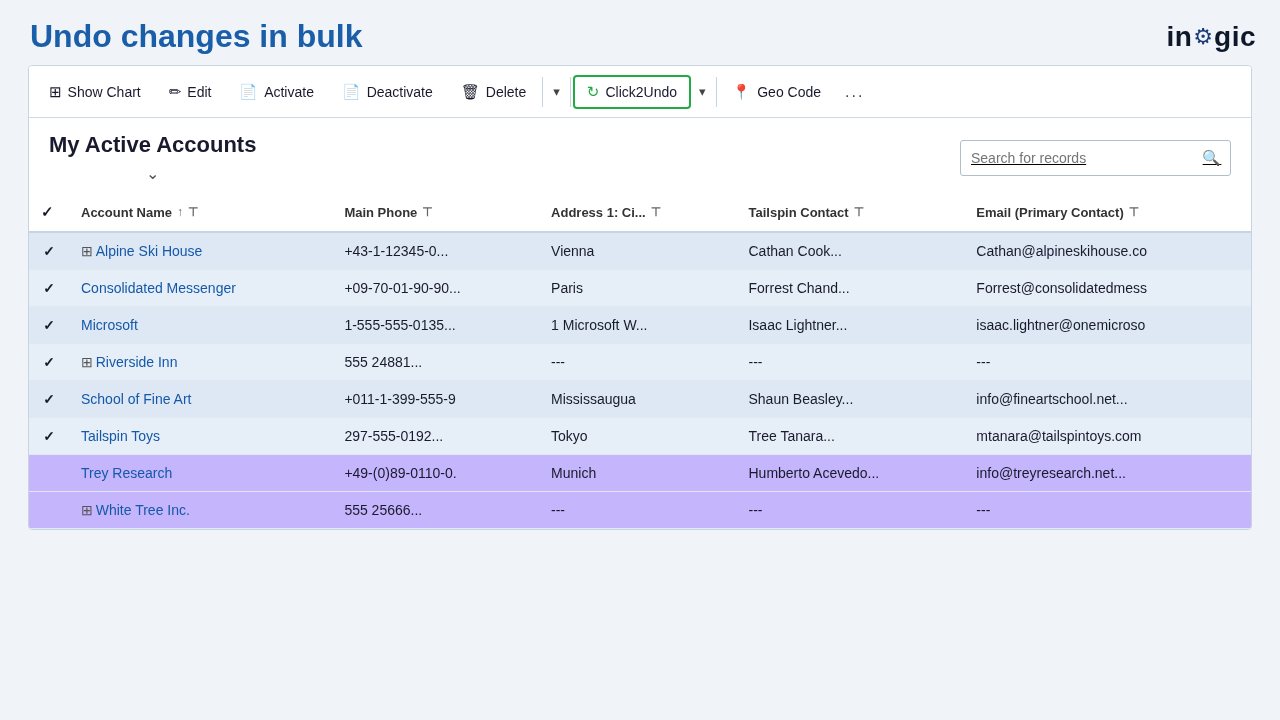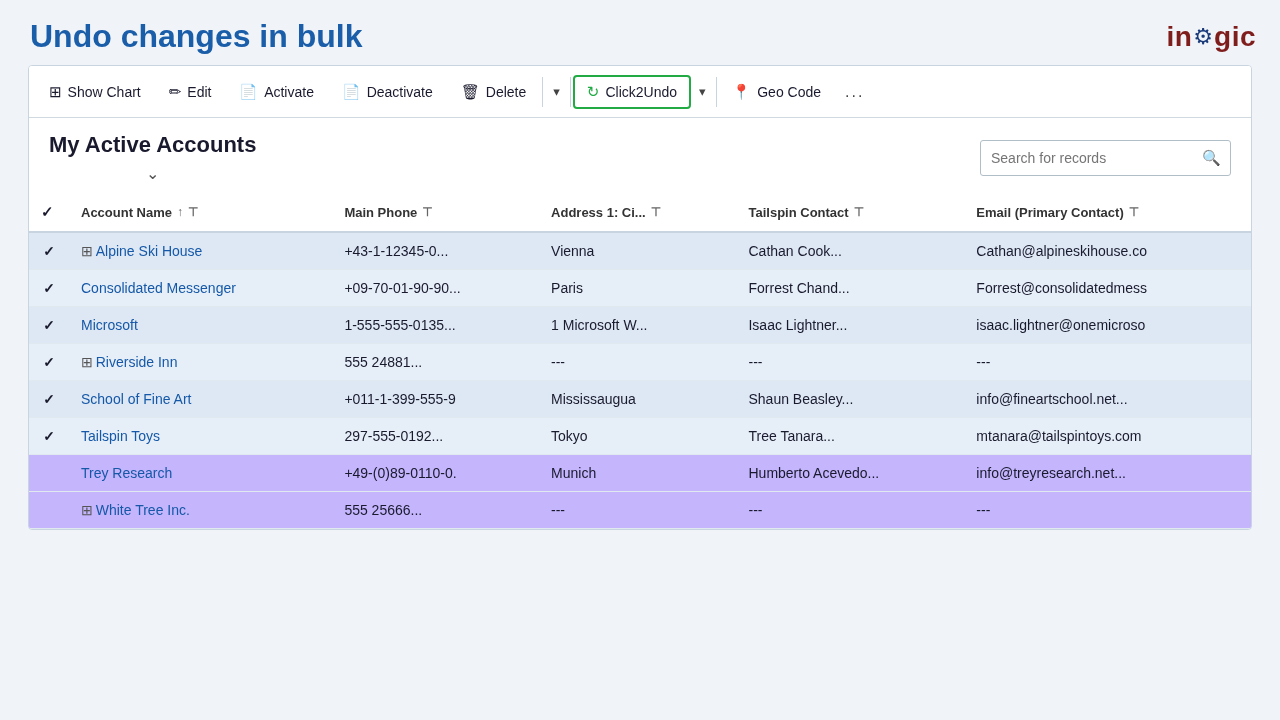--- a/index.html
+++ b/index.html
@@ -122,22 +122,23 @@
       color: #555;
       cursor: pointer;
     }
 
     .search-box {
       display: flex;
       align-items: center;
       border: 1px solid #b0bec8;
       border-radius: 3px;
       overflow: hidden;
-      width: 251px;
+      width: 271px;
       height: 36px;
+      text-decoration: underline;
     }
     .search-input {
       flex: 1;
       border: none;
       outline: none;
       padding: 0 10px;
       font-size: 14px;
       color: #888;
       background: #fff;
     }
@@ -238,21 +239,21 @@
 
     
     .inogic-logo {
       display: flex;
       align-items: center;
       gap: 0;
     }
     .logo-text {
       font-size: 28px;
       font-weight: 700;
-      color: #7f1d1d;
+      color: #0f172a;
       letter-spacing: 0.5px;
     }
     .logo-gear {
       font-size: 22px;
       color: #1a3a7a;
       margin: 0 1px;
     }
   </style>
 </head>
 <body>

